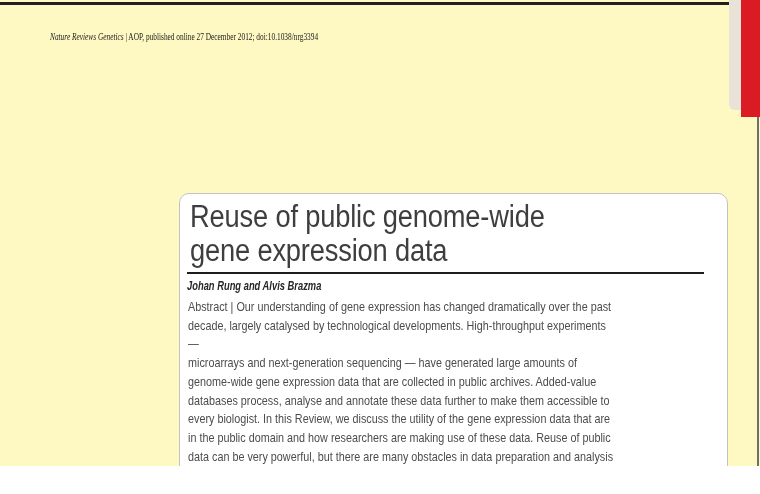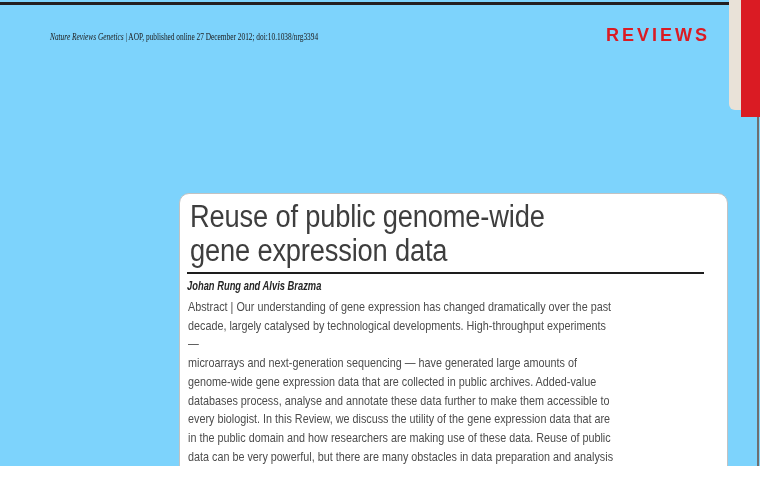--- a/index.html
+++ b/index.html
@@ -1,18 +1,18 @@
 <!DOCTYPE html>
 <html style="--accent-red: #da1b23; --beige: #e9e2d8;"><head>
 <meta charset="utf-8">
 <style>
   html,body{margin:0;padding:0;background:#ffffff;}
   .page{
     position:relative;width:760px;height:466px;overflow:hidden;
-    background:#7dd3fc;font-family:"Liberation Sans",sans-serif;
+    background:#fef9c3;font-family:"Liberation Sans",sans-serif;
   }
   
   .top-rule{position:absolute;left:0;top:2px;width:730px;height:2.8px;background:#231f20;}
   
   .citation{
     position:absolute;left:50px;top:31px;white-space:nowrap;
     font-family:"Liberation Serif",serif;font-size:10.5px;color:#1c1a1a;
     transform:scaleX(0.70);transform-origin:left top;
   }
   .citation .journal{font-style:italic;}
@@ -62,21 +62,20 @@
 <body>
 
 <div class="page">
 
   <div class="top-rule"></div>
 
   <div class="citation">
     <span class="journal">Nature Reviews Genetics</span><span> | AOP, published online 27 December 2012; doi:10.1038/nrg3394</span>
   </div>
 
-  <div class="reviews">REVIEWS</div>
 
   <div class="beige-bar"></div>
   <div class="red-bar"></div>
 
   <div class="edge-right"></div>
   <div class="edge-bottom"></div>
 
   <div class="article-box">
     <h1 class="title">Reuse of public genome-wide
 gene expression data</h1>

